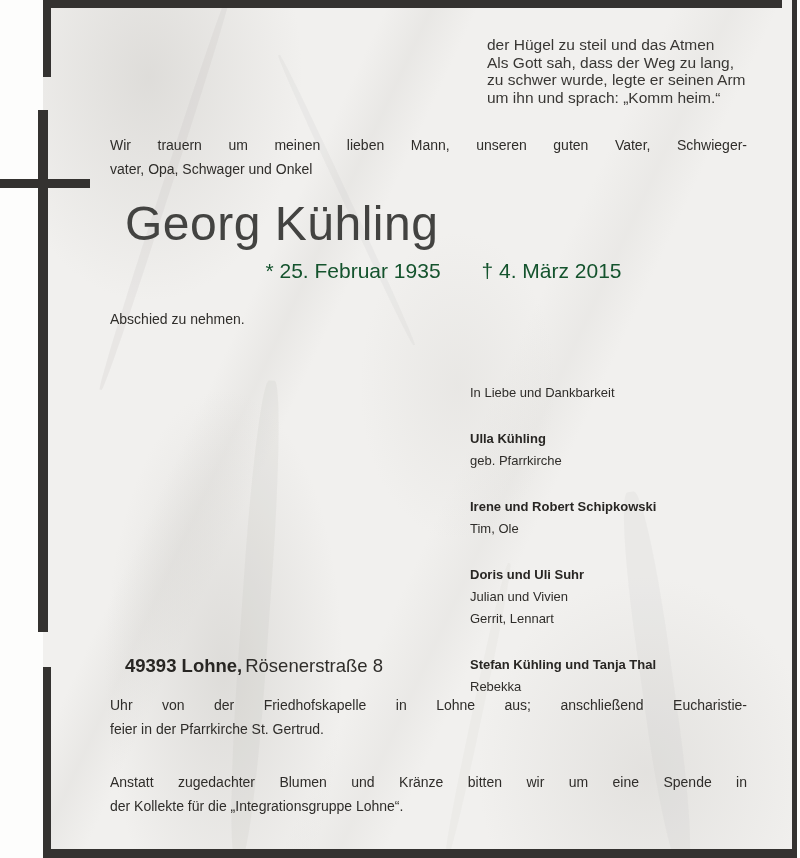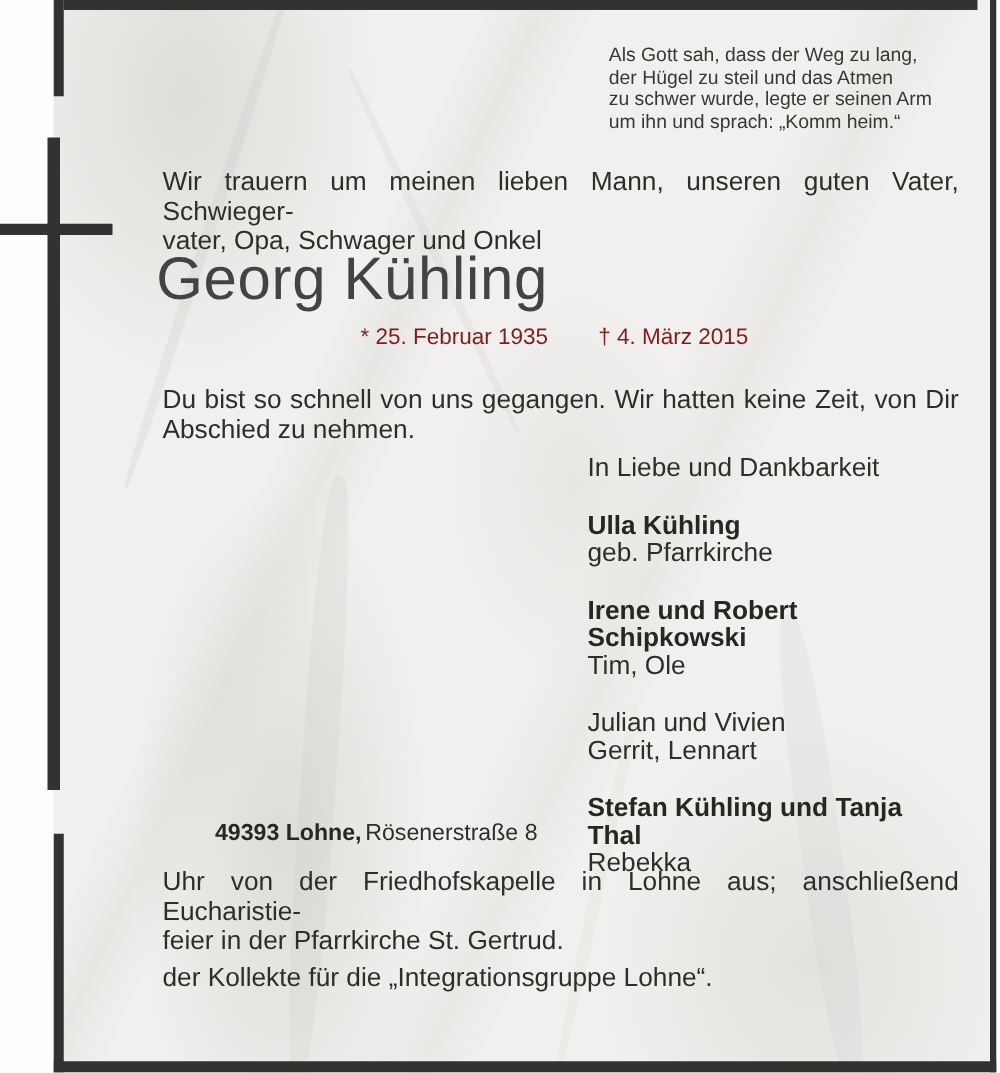--- a/index.html
+++ b/index.html
@@ -36,44 +36,44 @@
   .frame-bottom     { left:43px;  top:849px; width:754px; height:9px;  }
   .frame-left-upper { left:43px;  top:0;     width:8px;   height:77px; }
   .frame-left-lower { left:43px;  top:667px; width:8px;   height:191px;}
   .cross-v          { left:38px;  top:110px; width:10px;  height:522px;}
   .cross-h          { left:0;     top:179px; width:90px;  height:9px;  }
   
   .quote {
     position:absolute; left:487px; top:36px; width:270px;
     font-size:15.5px; line-height:17.6px; color:#393734;
   }
-  .para { position:absolute; left:130px; width:637px; font-size:21px; line-height:23.5px; }
+  .para { position:absolute; left:110px; width:637px; font-size:14px; line-height:23.5px; }
   .jl   { text-align:justify; text-align-last:justify; }
   .intro    { top:134px; }
   .farewell { top:308px; }
   .funeral  { top:694px; }
   .donation { top:771px; }
   .name {
     position:absolute; left:125px; top:196px; width:637px;
     text-align:left; font-size:48px; font-weight:400;
     letter-spacing:0.5px; color:#434341;
   }
   .dates {
     position:absolute; left:125px; top:259px; width:637px;
-    text-align:center; font-size:18px; color:#7f1d1d;
+    text-align:center; font-size:21px; color:#14532d;
   }
   .dates .death { margin-left:35px; }
   .closing {
-    position:absolute; left:470px; top:364px; width:300px;
-    font-size:21px; line-height:22px;
+    position:absolute; left:470px; top:382px; width:300px;
+    font-size:13px; line-height:22px;
   }
   .closing .group { margin-top:24px; }
   .gname { font-weight:700; color:#282623; }
   .address { position:absolute; left:125px; top:655px; font-size:18.5px; }
-  .address .bold { font-weight:700; color:#282623;margin-left:47px; }
+  .address .bold { font-weight:700; color:#282623; }
   .address .street { margin-left:3px; }
 </style>
 </head>
 <body>
 
 <div class="paper">
   <div class="branch b1"></div>
   <div class="branch b2"></div>
   <div class="branch b3"></div>
   <div class="branch b4"></div>
@@ -85,67 +85,68 @@
 <div class="bar frame-bottom"></div>
 <div class="bar frame-left-upper"></div>
 <div class="bar frame-left-lower"></div>
 
 <div>
   <div class="bar cross-v"></div>
   <div class="bar cross-h"></div>
 </div>
 
 <div class="quote">
+  <div>der Hügel zu steil und das Atmen</div>
   <div>Als Gott sah, dass der Weg zu lang,</div>
-  <div>der Hügel zu steil und das Atmen</div>
   <div>zu schwer wurde, legte er seinen Arm</div>
   <div>um ihn und sprach: „Komm heim.“</div>
 </div>
 
 <div class="para intro">
   <div class="jl">Wir trauern um meinen lieben Mann, unseren guten Vater, Schwieger-</div>
   <div>vater, Opa, Schwager und Onkel</div>
 </div>
 
 <div class="name">Georg Kühling</div>
 
 <div class="dates">
   <span>* 25. Februar 1935</span>
   <span class="death">† 4. März 2015</span>
 </div>
 
 <div class="para farewell">
-  <div class="jl">Du bist so schnell von uns gegangen. Wir hatten keine Zeit, von Dir</div>
   <div>Abschied zu nehmen.</div>
 </div>
 
 <div class="closing">
   <div>In Liebe und Dankbarkeit</div>
   <div class="group">
     <div class="gname">Ulla Kühling</div>
     <div>geb. Pfarrkirche</div>
   </div>
   <div class="group">
     <div class="gname">Irene und Robert Schipkowski</div>
     <div>Tim, Ole</div>
   </div>
   <div class="group">
+    <div class="gname">Doris und Uli Suhr</div>
     <div>Julian und Vivien</div>
     <div>Gerrit, Lennart</div>
   </div>
   <div class="group">
     <div class="gname">Stefan Kühling und Tanja Thal</div>
     <div>Rebekka</div>
   </div>
 </div>
 
 <div class="address">
   <span class="bold">49393 Lohne,</span><span class="street">Rösenerstraße 8</span>
 </div>
 
 <div class="para funeral">
   <div class="jl">Uhr von der Friedhofskapelle in Lohne aus; anschließend Eucharistie-</div>
   <div>feier in der Pfarrkirche St. Gertrud.</div>
 </div>
 
 <div class="para donation">
+  <div class="jl">Anstatt zugedachter Blumen und Kränze bitten wir um eine Spende in</div>
   <div>der Kollekte für die „Integrationsgruppe Lohne“.</div>
 </div>
 
 </body></html>

